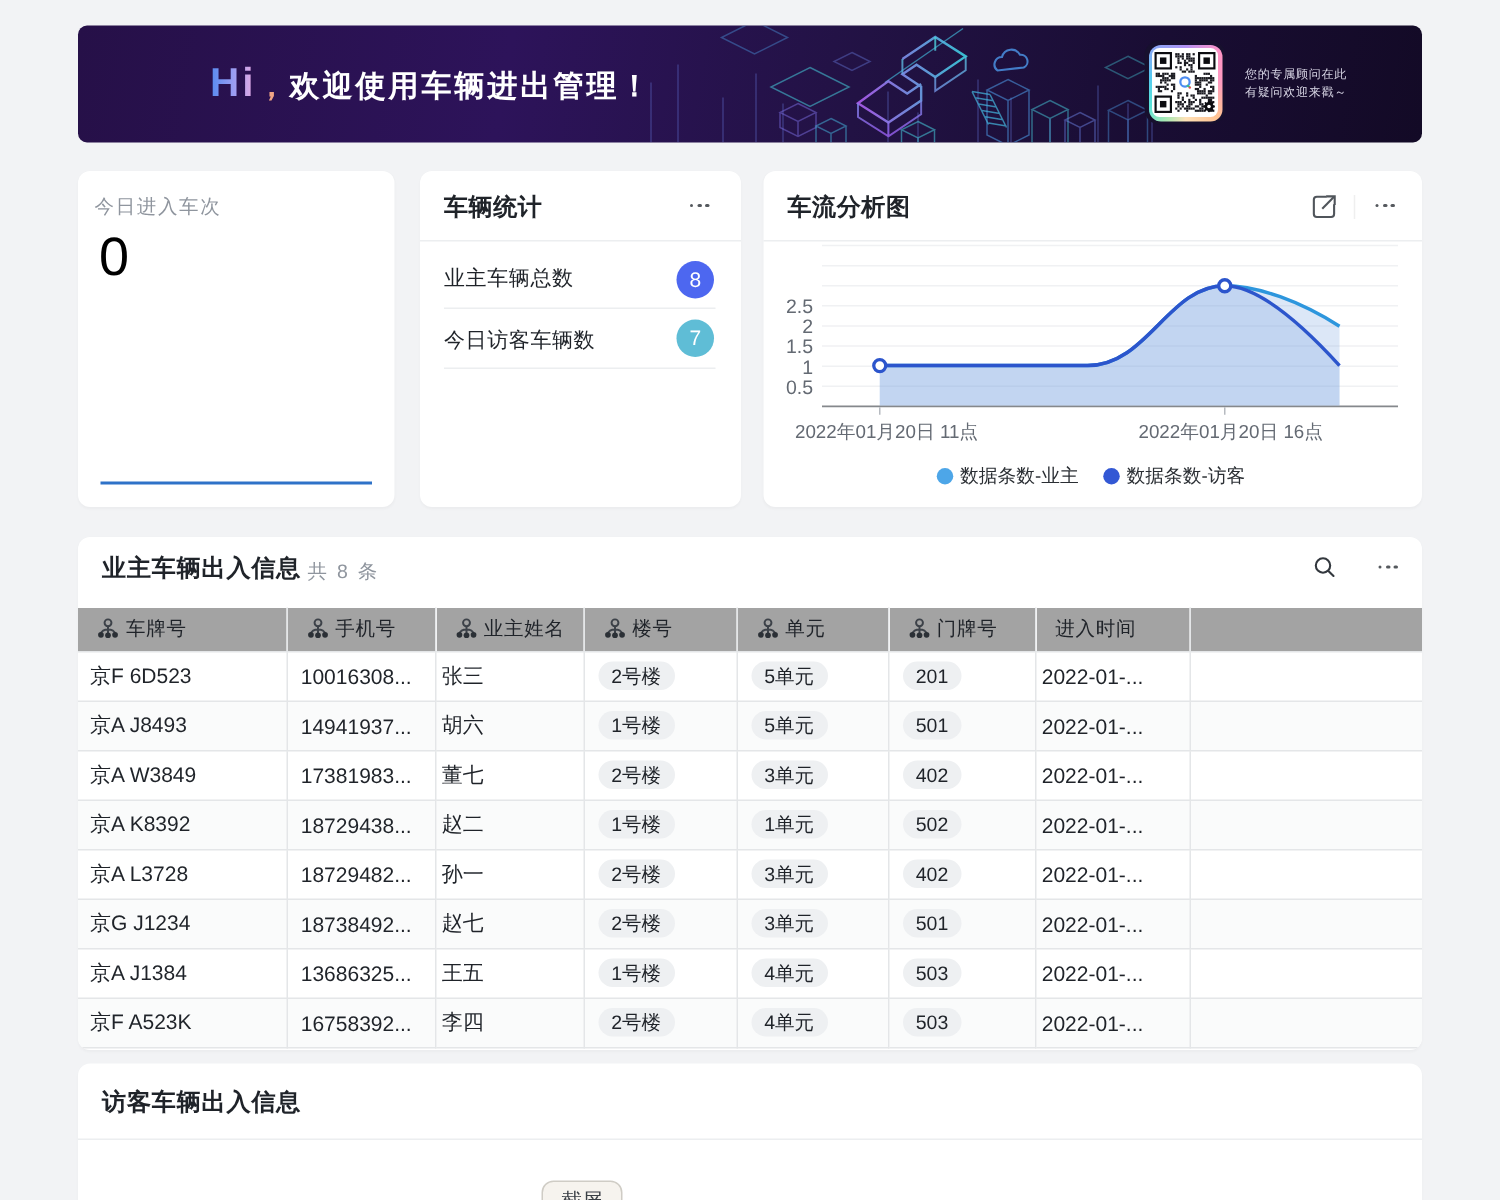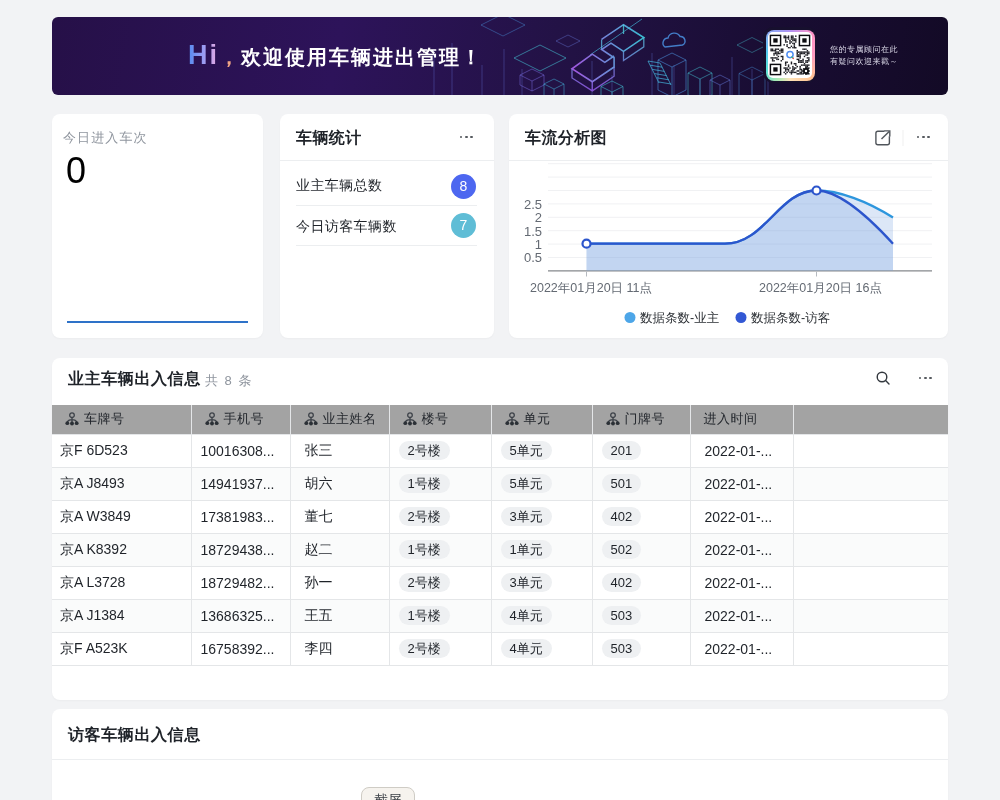--- a/index.html
+++ b/index.html
@@ -5,21 +5,21 @@
 <style>
 * { margin:0; padding:0; box-sizing:border-box; }
 html,body { width:1000px; height:800px; overflow:hidden; }
 body { background:#f2f3f5; font-family:"Liberation Sans", sans-serif; position:relative; color:#1f2329; }
 .abs { position:absolute; }
 
 
 #banner { left:52px; top:17px; width:896px; height:78px; border-radius:6px;
   background:linear-gradient(100deg,#261048 0%,#2d135a 32%,#221244 58%,#190d33 80%,#130a26 100%);
   overflow:hidden; }
-#banner-title { left:88px; top:28px; line-height:20px; font-size:20px; font-weight:bold; color:#fff; letter-spacing:2px; white-space:nowrap;margin-left:48px; }
+#banner-title { left:88px; top:28px; line-height:20px; font-size:20px; font-weight:bold; color:#fff; letter-spacing:2px; white-space:nowrap; }
 #banner-title .cm { color:#f0a585; }
 #banner-title .hi { font-size:27px; line-height:20px; vertical-align:baseline; background:linear-gradient(90deg,#558af0 0%,#a7a0f2 60%,#efaade 100%);
   -webkit-background-clip:text; background-clip:text; color:transparent; }
 #qr-wrap { left:711px; top:10px; width:54px; height:56px; border-radius:10px; padding:2.5px; background:#17102e; }
 #qr-grad { width:100%; height:100%; border-radius:8px; padding:2.5px;
   background:conic-gradient(from 0deg, #b292f2, #ff94c6 13%, #ff9cc0 25%, #ffc292 38%, #ffe2b8 50%, #a9e9b4 58%, #59e2d8 66%, #55c8f0 78%, #8aa8f5 88%, #b292f2 100%); }
 #qr-inner { width:100%; height:100%; background:#fff; border-radius:5px; position:relative; overflow:hidden; }
 #qr-caption { left:778px; top:27px; font-size:8px; line-height:11.5px; color:#d9d7e6; letter-spacing:0.5px;}
 
 
@@ -53,21 +53,21 @@
 #tablecard .t1 { position:absolute; left:16px; top:11px; font-size:16px; letter-spacing:0.6px; font-weight:bold; }
 #tablecard .t2 { position:absolute; left:153px; top:14px; font-size:13px; letter-spacing:1.5px; color:#8f959e; }
 table.grid { position:absolute; left:0; top:47px; width:896px; border-collapse:collapse; table-layout:fixed; font-size:14px; }
 table.grid th, table.grid td { border:1px solid #e4e6e8; border-top:none; height:33px; padding:0 0 0 8px;
   text-align:left; font-weight:normal; white-space:nowrap; overflow:hidden; }
 table.grid th { background:#a3a3a3; height:29px; color:#1f2329; font-size:13px; letter-spacing:0.5px; padding-left:13px; }
 table.grid th:first-child, table.grid td:first-child { border-left:none; }
 table.grid th:last-child, table.grid td:last-child { border-right:none; }
 table.grid tr:nth-child(2n+3) td { background:#fafbfb; }
 table.grid td.p2 { padding-left:9px; }
-table.grid td.p3 { padding-left:14px;margin-top:48px; }
+table.grid td.p3 { padding-left:4px;margin-top:48px; }
 .pill { display:inline-block; background:#eef0f2; border-radius:10px; height:19px; line-height:19px;
   padding:0 9px; font-size:13px; vertical-align:middle; }
 th .hicon { display:inline-block; vertical-align:-2.5px; margin-right:5px; }
 
 
 #visitor { left:52px; top:709px; width:896px; height:120px; }
 #visitor .t1 { position:absolute; left:16px; top:16px; font-size:16px; letter-spacing:0.6px; font-weight:bold; }
 #visitor .line { position:absolute; left:0; top:50px; width:100%; height:1px; background:#eceef0; }
 
 
@@ -555,20 +555,30 @@
           <td>京A L3728</td>
           <td class="p2">18729482...</td>
           <td class="p3">孙一</td>
           <td class="p2"><span class="pill">2号楼</span></td>
           <td class="p2"><span class="pill">3单元</span></td>
           <td class="p2"><span class="pill">402</span></td>
           <td class="p3">2022-01-...</td>
           <td></td>
         </tr>
     <tr>
+          <td>京G J1234</td>
+          <td class="p2">18738492...</td>
+          <td class="p3">赵七</td>
+          <td class="p2"><span class="pill">2号楼</span></td>
+          <td class="p2"><span class="pill">3单元</span></td>
+          <td class="p2"><span class="pill">501</span></td>
+          <td class="p3">2022-01-...</td>
+          <td></td>
+        </tr>
+    <tr>
           <td>京A J1384</td>
           <td class="p2">13686325...</td>
           <td class="p3">王五</td>
           <td class="p2"><span class="pill">1号楼</span></td>
           <td class="p2"><span class="pill">4单元</span></td>
           <td class="p2"><span class="pill">503</span></td>
           <td class="p3">2022-01-...</td>
           <td></td>
         </tr>
     <tr>

